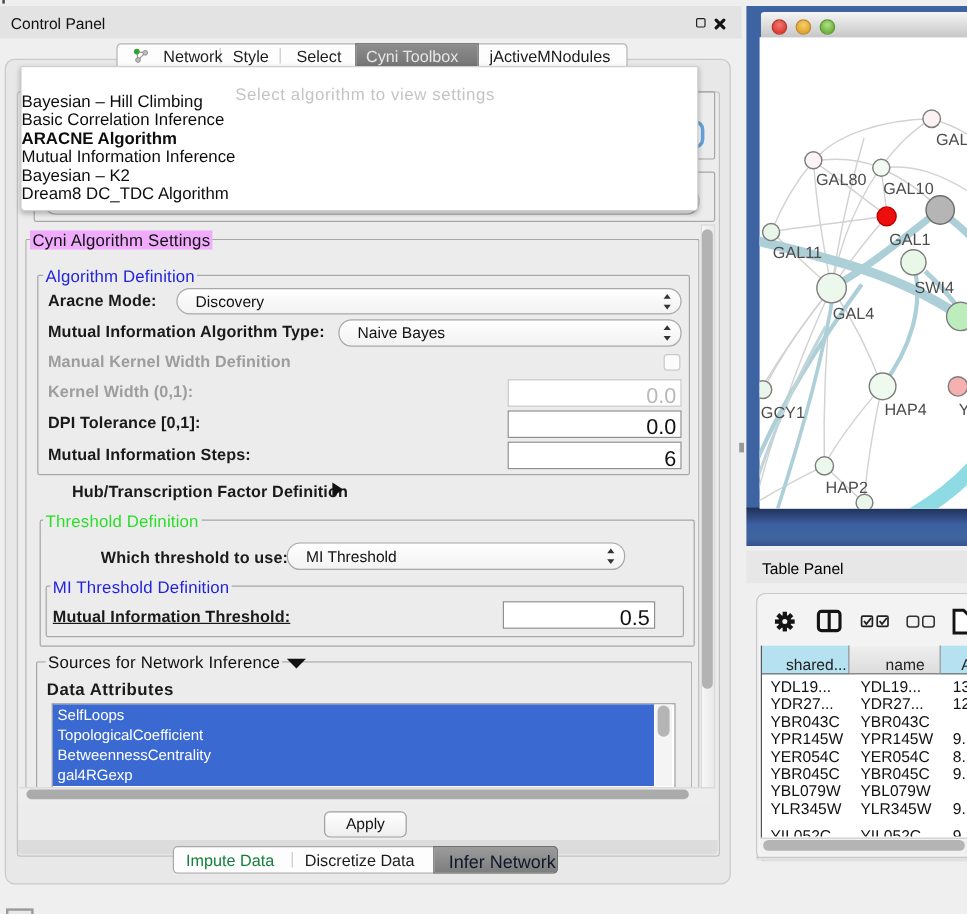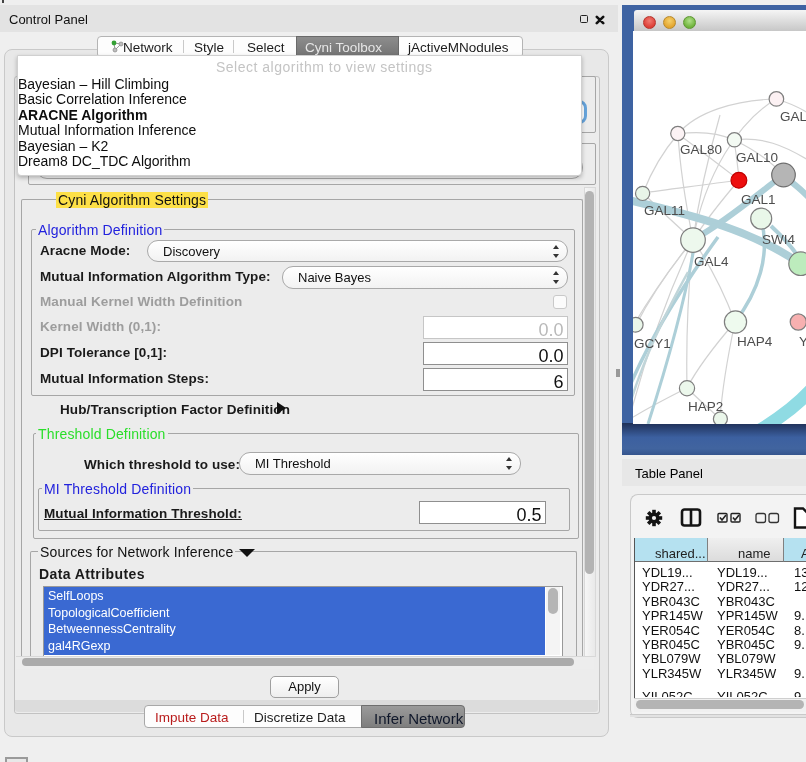--- a/index.html
+++ b/index.html
@@ -56,28 +56,28 @@
      border:1px solid #b4b4b4;border-radius:4px;"></div>
 <div class="abs" style="left:296px;top:36px;width:103px;height:20px;background:linear-gradient(#8d8d8d,#757575);border:1px solid #6a6a6a;box-sizing:border-box;"></div>
 <div class="abs" style="left:183px;top:40px;width:1px;height:13px;background:#c9c9c9;"></div>
 <div class="abs" style="left:233px;top:40px;width:1px;height:13px;background:#c9c9c9;"></div>
 <svg class="abs" style="left:110px;top:39px;" width="15" height="15" viewBox="0 0 15 15">
   <path d="M4 4 L11 5 M4 4 L5 11 M5 11 L11 5" stroke="#9a9a9a" stroke-width="1"></path>
   <circle cx="4" cy="4" r="2.4" fill="#35a135"></circle>
   <circle cx="11" cy="5" r="2" fill="#bdbdbd" stroke="#888" stroke-width="0.7"></circle>
   <circle cx="5" cy="11" r="2" fill="#bdbdbd" stroke="#888" stroke-width="0.7"></circle>
 </svg>
-<div class="abs" style="left:123px;top:40px;font-size:13.5px;color:#1c1c1c;">Network</div>
+<div class="abs" style="left:136px;top:40px;font-size:13.5px;color:#1c1c1c;">Network</div>
 <div class="abs" style="left:194px;top:40px;font-size:13.5px;color:#1c1c1c;">Style</div>
 <div class="abs" style="left:247px;top:40px;font-size:13.5px;color:#1c1c1c;">Select</div>
 <div class="abs" style="left:305px;top:40px;font-size:13.5px;color:#e6e6e6;">Cyni Toolbox</div>
 <div class="abs" style="left:408px;top:40px;font-size:13.5px;color:#1c1c1c;">jActiveMNodules</div>
 
 <div class="abs grp" style="left:21px;top:199px;width:560px;height:462px;border-bottom:none;"></div>
-<div class="abs gtt" style="left:25px;top:192px;background:#fde047;padding:0 2px;color:#111;margin-left:31px;">Cyni Algorithm Settings</div>
+<div class="abs gtt" style="left:25px;top:192px;background:#f0abfc;padding:0 2px;color:#111;">Cyni Algorithm Settings</div>
 
 <div class="abs grp" style="left:31px;top:229px;width:542px;height:165px;"></div>
 <div class="abs gtt" style="left:36px;top:222px;background:#ececec;padding:0 2px;color:#2222dd;">Algorithm Definition</div>
 
 <div class="abs lbl" style="left:40px;top:242.5px;">Aracne Mode:</div>
 <div class="abs combo" style="left:147px;top:240px;width:421px;height:22px;">
   <span class="ct">Discovery</span>
     <span class="spin"></span>
   </div>
 
@@ -141,27 +141,27 @@
 <div class="abs" style="left:22px;top:658px;width:552px;height:8px;background:#ababab;border-radius:4px;"></div>
 
 <div class="abs" style="left:270px;top:676px;width:67px;height:20px;background:linear-gradient(#ffffff,#eeeeee);
      border:1px solid #9f9f9f;border-radius:5px;text-align:center;font-size:13px;color:#111;line-height:19px;">Apply</div>
 
 <div class="abs" style="left:144px;top:705px;width:321px;height:23px;background:#fdfdfd;
      border:1px solid #a8a8a8;border-radius:4px;box-sizing:border-box;"></div>
 <div class="abs" style="left:361px;top:705px;width:104px;height:23px;background:linear-gradient(#9b9b9b,#7e7e7e);
      border:1px solid #6f6f6f;border-radius:0 4px 4px 0;box-sizing:border-box;"></div>
 <div class="abs" style="left:243px;top:710px;width:1px;height:13px;background:#c9c9c9;"></div>
-<div class="abs" style="left:155px;top:710px;font-size:13.5px;color:#b91c1c;">Impute Data</div>
+<div class="abs" style="left:155px;top:710px;font-size:13.5px;color:#15803d;">Impute Data</div>
 <div class="abs" style="left:254px;top:710px;font-size:13.5px;color:#1c1c1c;">Discretize Data</div>
 <div class="abs" style="left:374px;top:710px;font-size:15px;color:#0f172a;">Infer Network</div>
 
 <div class="abs" style="left:17px;top:55px;width:563px;height:119px;background:#fff;
      border:1px solid #d0d0d0;border-radius:0 0 4px 4px;box-shadow:0 2px 4px rgba(0,0,0,0.25);"></div>
-<div class="abs" style="left:196px;top:59px;font-size:14px;letter-spacing:.5px;color:#c4c4c4;margin-left:20px;">Select algorithm to view settings</div>
+<div class="abs" style="left:196px;top:70px;font-size:14px;letter-spacing:.5px;color:#c4c4c4;">Select algorithm to view settings</div>
 <div class="abs" style="left:18px;top:76.5px;font-size:14px;color:#0d0d0d;line-height:15.6px;">
   Bayesian – Hill Climbing<br>
   Basic Correlation Inference<br>
   <b>ARACNE Algorithm</b><br>
   Mutual Information Inference<br>
   Bayesian – K2<br>
   Dream8 DC_TDC Algorithm
 </div>
 
 <div class="abs" style="left:616px;top:369px;width:4px;height:8px;background:#999;"></div>

